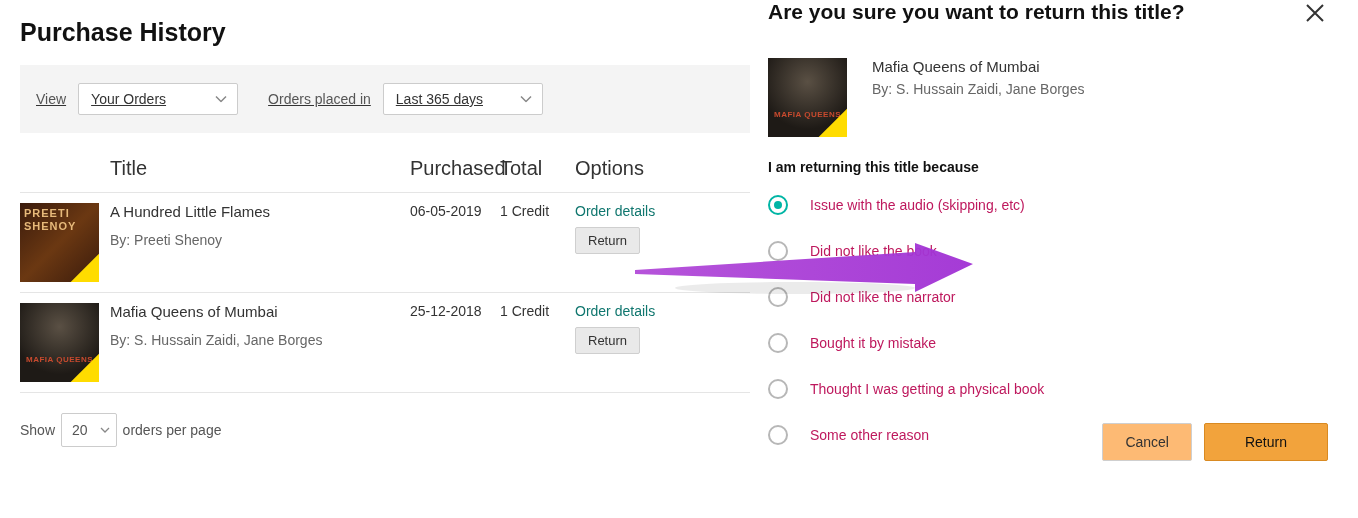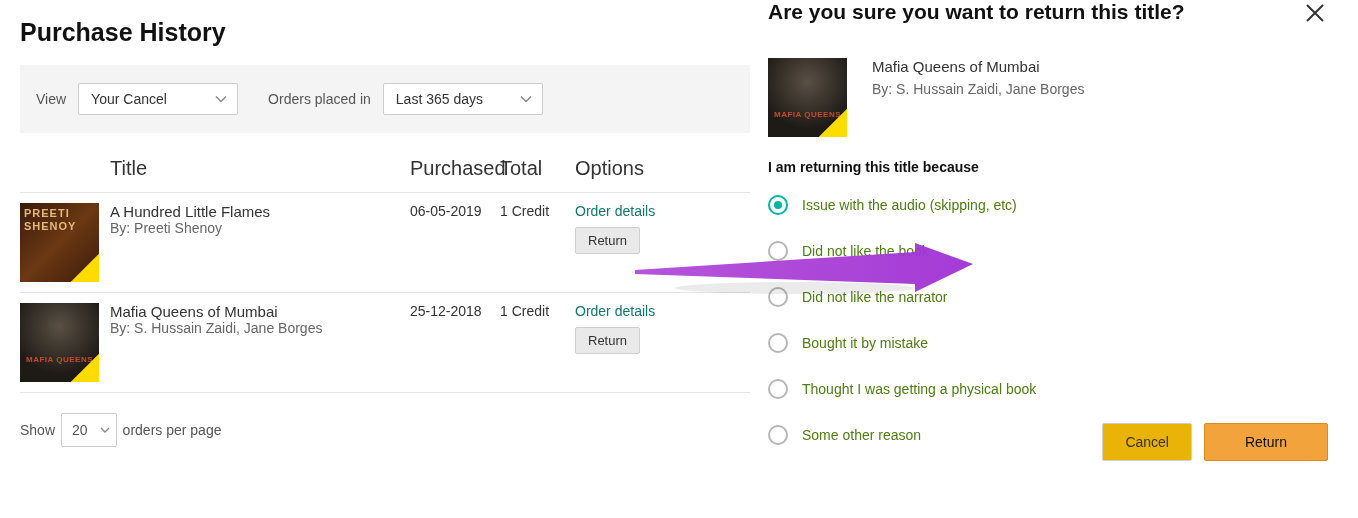--- a/index.html
+++ b/index.html
@@ -30,20 +30,21 @@
     color: #111;
     margin-top: 18px;
     margin-bottom: 18px;
   }
   .filter-bar {
     background: #f4f4f4;
     padding: 18px 16px;
     display: flex;
     align-items: center;
     gap: 12px;
+    text-decoration: underline;
   }
   .filter-bar .lbl {
     color: #555;
     font-size: 14px;
   }
   .select-box {
     position: relative;
     background: #fff;
     border: 1px solid #ccc;
     border-radius: 2px;
@@ -135,21 +136,21 @@
     letter-spacing: 0.5px;
   }
   .title-line {
     color: #333;
     font-size: 15px;
     padding-top: 0px;
   }
   .byline {
     color: #666;
     font-size: 14px;
-    margin-top: 0;
+    margin-top: 12px;
   }
   .purchased-val, .total-val {
     color: #333;
     font-size: 14px;
     padding-top: 0px;
   }
   .link {
     color: #0f766e;
     font-size: 14px;
     cursor: pointer;
@@ -242,32 +243,33 @@
   }
   .radio.checked::after {
     content: "";
     position: absolute;
     left: 4px; top: 4px;
     width: 8px; height: 8px;
     background: #00b5a5;
     border-radius: 50%;
   }
   .reason-text {
-    color: #4d7c0f;
-    font-size: 14px;
+    color: #be185d;
+    font-size: 14px;
+    margin-left: 8px;
   }
   .dlg-actions {
     position: absolute;
     right: 10px;
     bottom: 10px;
     display: flex;
     gap: 12px;
   }
   .btn-cancel {
-    background: #eab308;
+    background: #fdba74;
     border: 1px solid #cfcfcf;
     border-radius: 2px;
     padding: 10px 22px;
     color: #333;
     font-size: 14px;
     cursor: pointer;
   }
   .btn-orange {
     background: #f2a33c;
     border: 1px solid #d98a22;
@@ -287,21 +289,21 @@
 </style>
 </head>
 <body>
 
 <div class="left-panel">
   <h1 class="page-title">Purchase History</h1>
 
   <div class="filter-bar">
     <span class="lbl">View</span>
     <div class="select-box narrow">
-      <span>Your Cancel</span>
+      <span>Your Orders</span>
       <span class="chev">
         <svg width="12" height="7" viewBox="0 0 12 7">
             <path d="M1 1 L6 6 L11 1" stroke="#888" stroke-width="1.5" fill="none"></path>
           </svg>
       </span>
     </div>
     <span class="lbl" style="margin-left:18px">Orders placed in</span>
     <div class="select-box narrow">
       <span>Last 365 days</span>
       <span class="chev">

